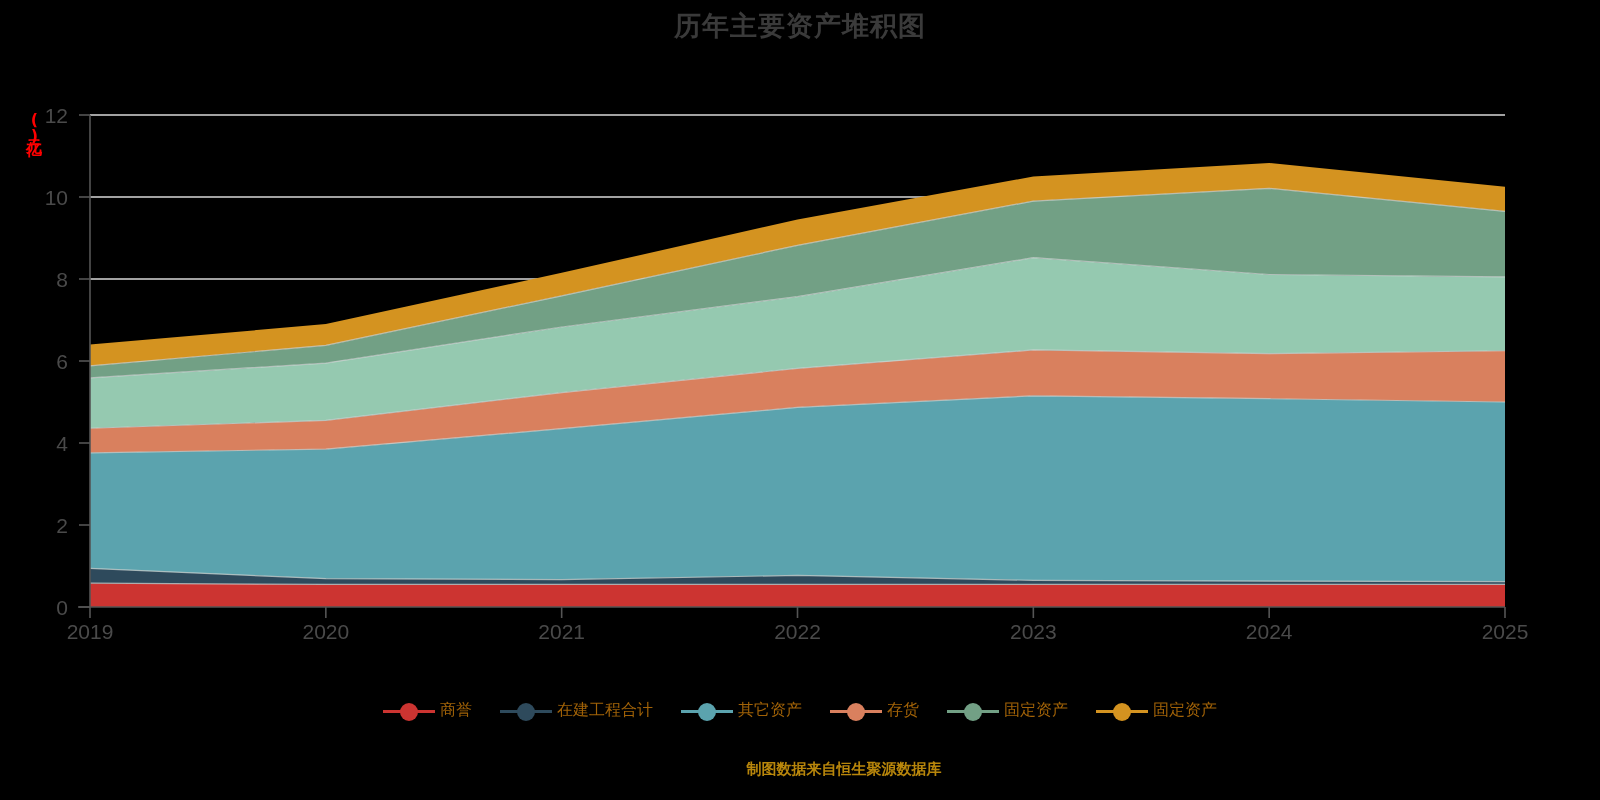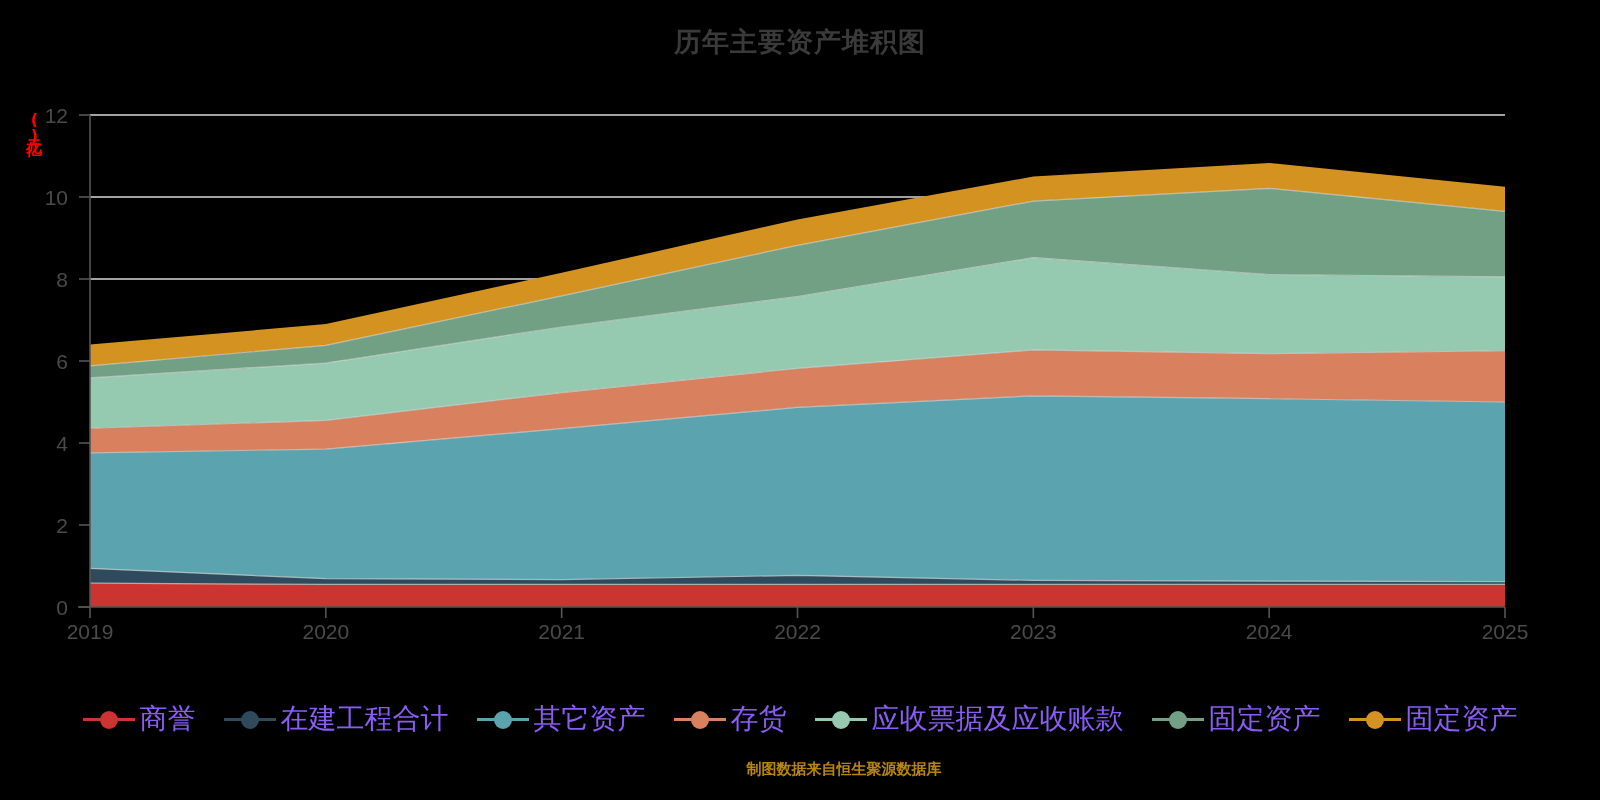--- a/index.html
+++ b/index.html
@@ -1,20 +1,20 @@
 <!DOCTYPE html>
 <html><head>
 <meta charset="utf-8">
 <style>
   html,body{margin:0;padding:0;background:#000;}
   body{width:1600px;height:800px;overflow:hidden;font-family:"Liberation Sans","DejaVu Sans",sans-serif;}
   #stage{position:relative;width:1600px;height:800px;background:#000;}
 
   #chart-title{
-    position:absolute; top:24px; left:0; width:1600px; text-align:center;
+    position:absolute; top:8px; left:0; width:1600px; text-align:center;
     color:#3a3a3a; font-size:27px; font-weight:bold; letter-spacing:1px;
     font-family:"DejaVu Sans","Liberation Sans",sans-serif;
   }
 
   #plot-wrap{position:absolute; left:0; top:0; width:1600px; height:660px;}
   svg#plot{display:block;}
 
   .tick-text{fill:#4a4a4a; font-size:21px; font-family:"Liberation Sans",sans-serif;}
   .ytick{text-anchor:end;}
   .xtick{text-anchor:middle;}
@@ -31,21 +31,21 @@
   }
 
   #legend{
     position:absolute; left:0; top:700px; width:1600px;
     display:flex; justify-content:center; align-items:center; gap:0px;
   }
   .legend-item{display:flex;align-items:center;gap:0px;margin:0 14px;}
   .legend-marker{position:relative;width:52px;height:20px;display:inline-block;}
   .legend-marker .bar{position:absolute;top:9px;left:0;width:52px;height:3px;}
   .legend-marker .dot{position:absolute;top:2px;left:17px;width:18px;height:18px;border-radius:50%;}
-  .legend-label{color:#8b5cf6;font-size:28px;margin-left:5px;
+  .legend-label{color:#a16207;font-size:16px;margin-left:5px;
     font-family:"DejaVu Sans","Liberation Sans",sans-serif;}
 
   #footer{
     position:absolute; left:0; top:760px; width:1600px; text-align:center;
     color:#b8860b; font-size:15px; font-weight:bold; letter-spacing:0px;
     font-family:"DejaVu Sans","Liberation Sans",sans-serif;
     margin-left:44px;
   }
 </style>
 </head>
@@ -147,27 +147,20 @@
       </div>
       <div class="legend-item">
         <span class="legend-marker">
           <span class="bar" style="background: rgb(217, 128, 94);"></span>
           <span class="dot" style="background: rgb(217, 128, 94);"></span>
         </span>
         <span class="legend-label">存货</span>
       </div>
       <div class="legend-item">
         <span class="legend-marker">
-          <span class="bar" style="background: rgb(149, 201, 176);"></span>
-          <span class="dot" style="background: rgb(149, 201, 176);"></span>
-        </span>
-        <span class="legend-label">应收票据及应收账款</span>
-      </div>
-      <div class="legend-item">
-        <span class="legend-marker">
           <span class="bar" style="background: rgb(114, 160, 133);"></span>
           <span class="dot" style="background: rgb(114, 160, 133);"></span>
         </span>
         <span class="legend-label">固定资产</span>
       </div>
       <div class="legend-item">
         <span class="legend-marker">
           <span class="bar" style="background: rgb(212, 147, 32);"></span>
           <span class="dot" style="background: rgb(212, 147, 32);"></span>
         </span>

